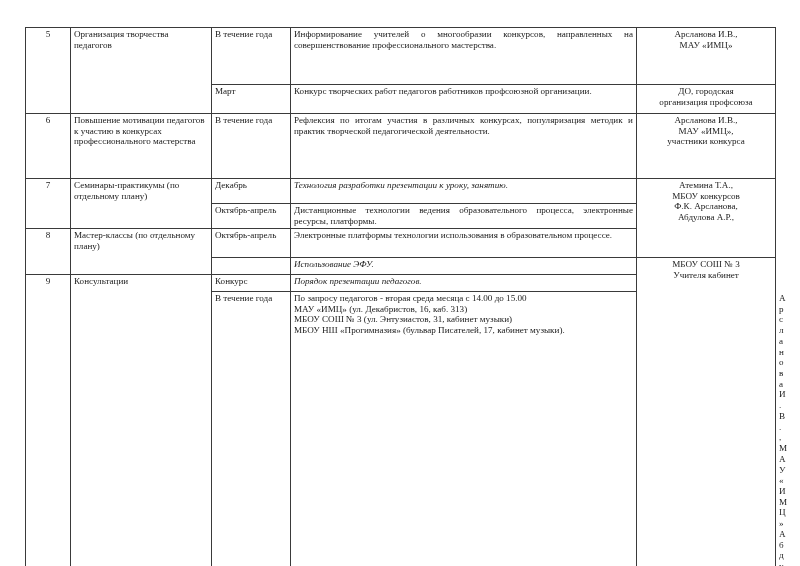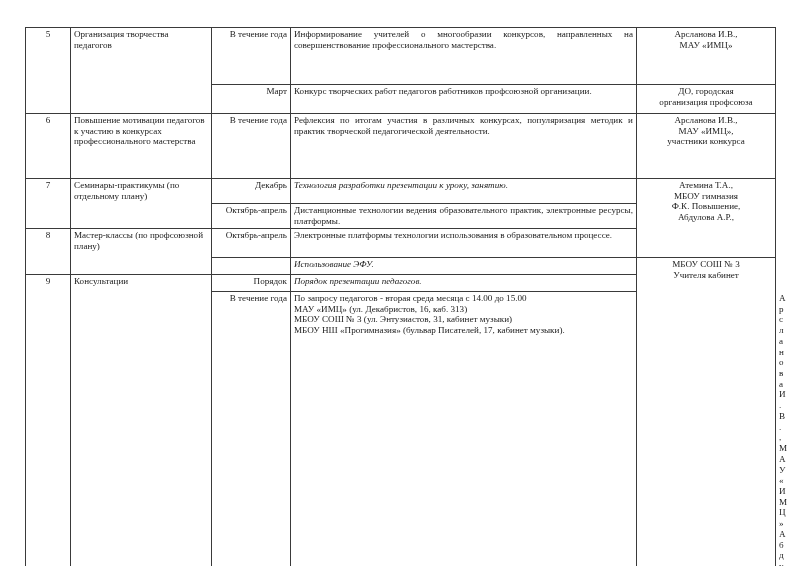--- a/index.html
+++ b/index.html
@@ -42,21 +42,21 @@
   }
   
   col.c-num     { width: 45px; }
   col.c-topic   { width: 141px; }
   col.c-date    { width: 79px; }
   col.c-content { width: 346px; }
   col.c-resp    { width: 139px; }
 
   td.num      { text-align: center; }
   td.topic    { text-align: left; }
-  td.date     { text-align: right; }
+  td.date     { text-align: left; }
   td.content  { text-align: justify; text-align-last: left; }
   td.content.nojust { text-align: right; text-align-last: left; font-style: italic; }
   td.resp     { text-align: center; }
   .cell-line { display: block; }
 </style>
 </head>
 <body>
 
 <div id="page">
 
@@ -101,49 +101,49 @@
         </td>
       </tr>
 
       <tr>
         <td class="num" rowspan="2">7</td>
         <td class="topic" rowspan="2">Семинары-практикумы (по отдельному плану)</td>
         <td class="date" style="height:22px">Декабрь</td>
         <td class="content nojust">Технология разработки презентации к уроку, занятию.</td>
         <td class="resp" rowspan="3">
           <span class="cell-line">Атемина Т.А.,</span>
-          <span class="cell-line">МБОУ гимназия</span>
-          <span class="cell-line">Ф.К. Повышение,</span>
+          <span class="cell-line">МБОУ конкурсов</span>
+          <span class="cell-line">Ф.К. Арсланова,</span>
           <span class="cell-line">Абдулова А.Р.,</span>
         </td>
       </tr>
       <tr>
         <td class="date" style="height:22px">Октябрь-апрель</td>
-        <td class="content">Дистанционные технологии ведения образовательного практик, электронные ресурсы, платформы.</td>
+        <td class="content">Дистанционные технологии ведения образовательного процесса, электронные ресурсы, платформы.</td>
       </tr>
 
       <tr>
         <td class="num" rowspan="2">8</td>
-        <td class="topic" rowspan="2">Мастер-классы (по профсоюзной плану)</td>
+        <td class="topic" rowspan="2">Мастер-классы (по отдельному плану)</td>
         <td class="date" style="height:26px">Октябрь-апрель</td>
         <td class="content">Электронные платформы технологии использования в образовательном процессе.</td>
       </tr>
       <tr>
         <td class="date" style="height:14px"></td>
         <td class="content nojust">Использование ЭФУ.</td>
         <td class="resp" rowspan="3">
           <span class="cell-line">МБОУ СОШ № 3</span>
           <span class="cell-line">Учителя кабинет</span>
         </td>
       </tr>
 
       <tr>
         <td class="num" rowspan="2">9</td>
         <td class="topic" rowspan="2">Консультации</td>
-        <td class="date" style="height:14px">Порядок</td>
+        <td class="date" style="height:14px">Конкурс</td>
         <td class="content nojust">Порядок презентации педагогов.</td>
       </tr>
 
       <tr>
         <td class="date" style="height:78px">В течение года</td>
         <td class="content">
           <span class="cell-line">По запросу педагогов - вторая среда месяца с 14.00 до 15.00</span>
           <span class="cell-line">МАУ «ИМЦ» (ул. Декабристов, 16, каб. 313)</span>
           <span class="cell-line">МБОУ СОШ № 3 (ул. Энтузиастов, 31, кабинет музыки)</span>
           <span class="cell-line" style="text-align:justify;text-align-last:left">МБОУ НШ «Прогимназия» (бульвар Писателей, 17, кабинет музыки).</span>

